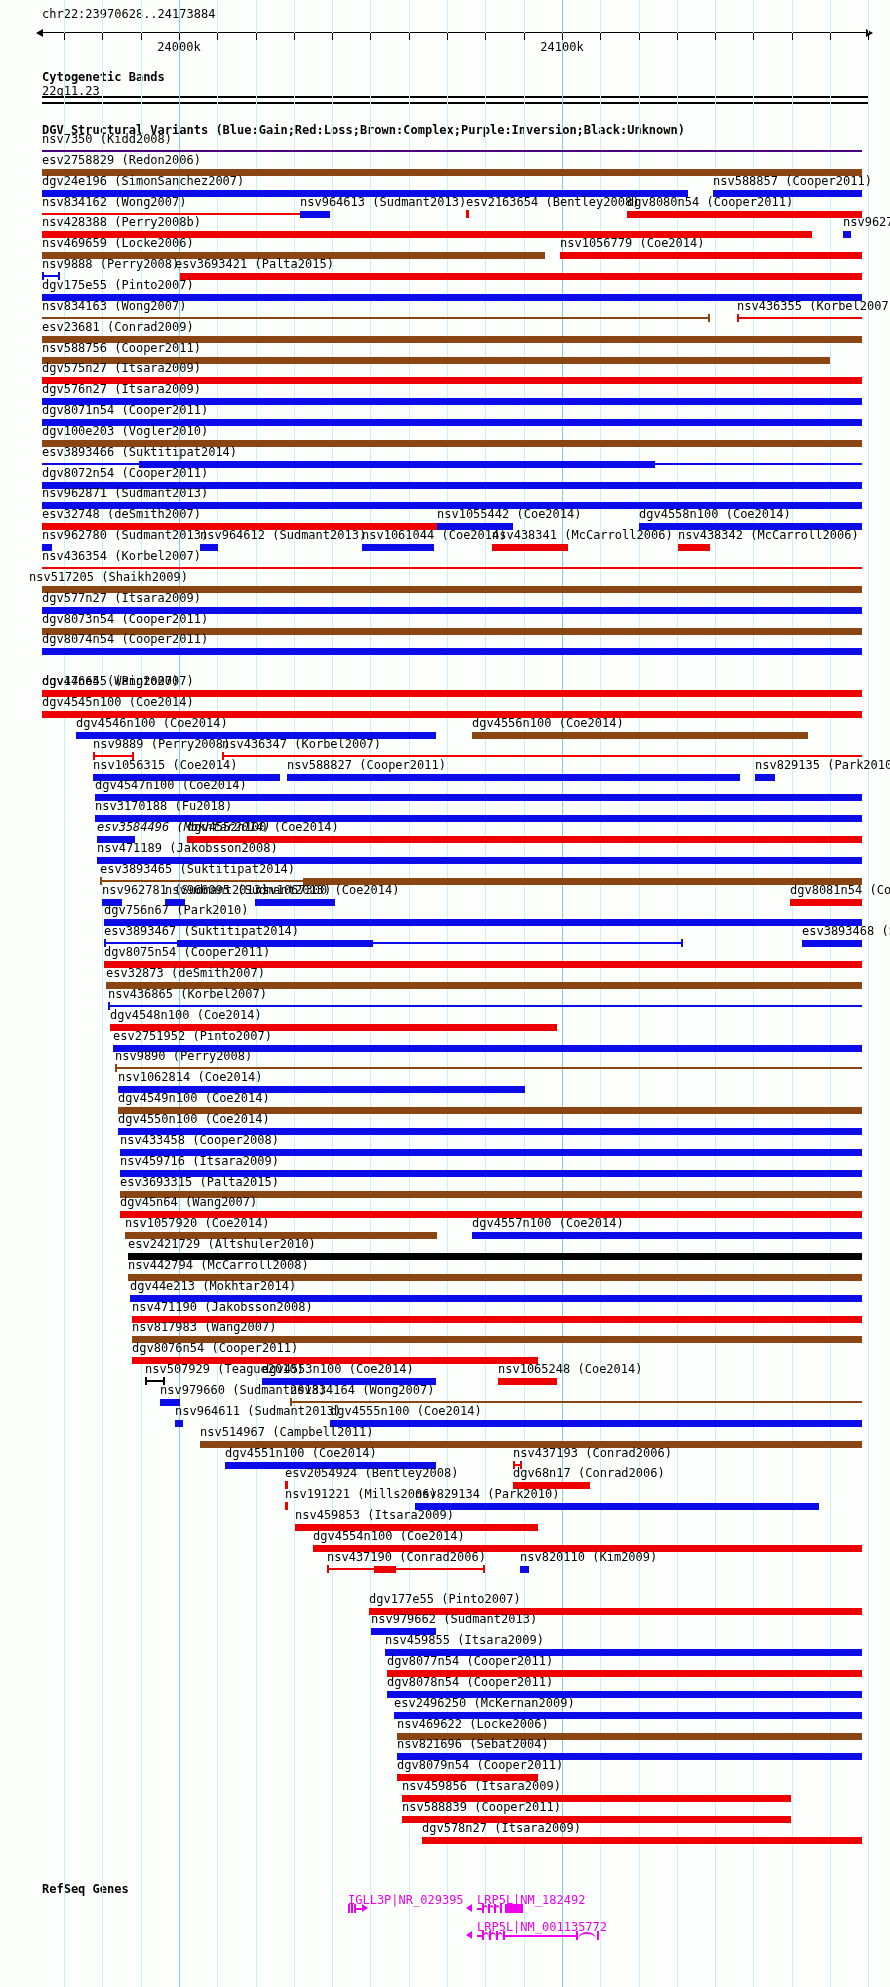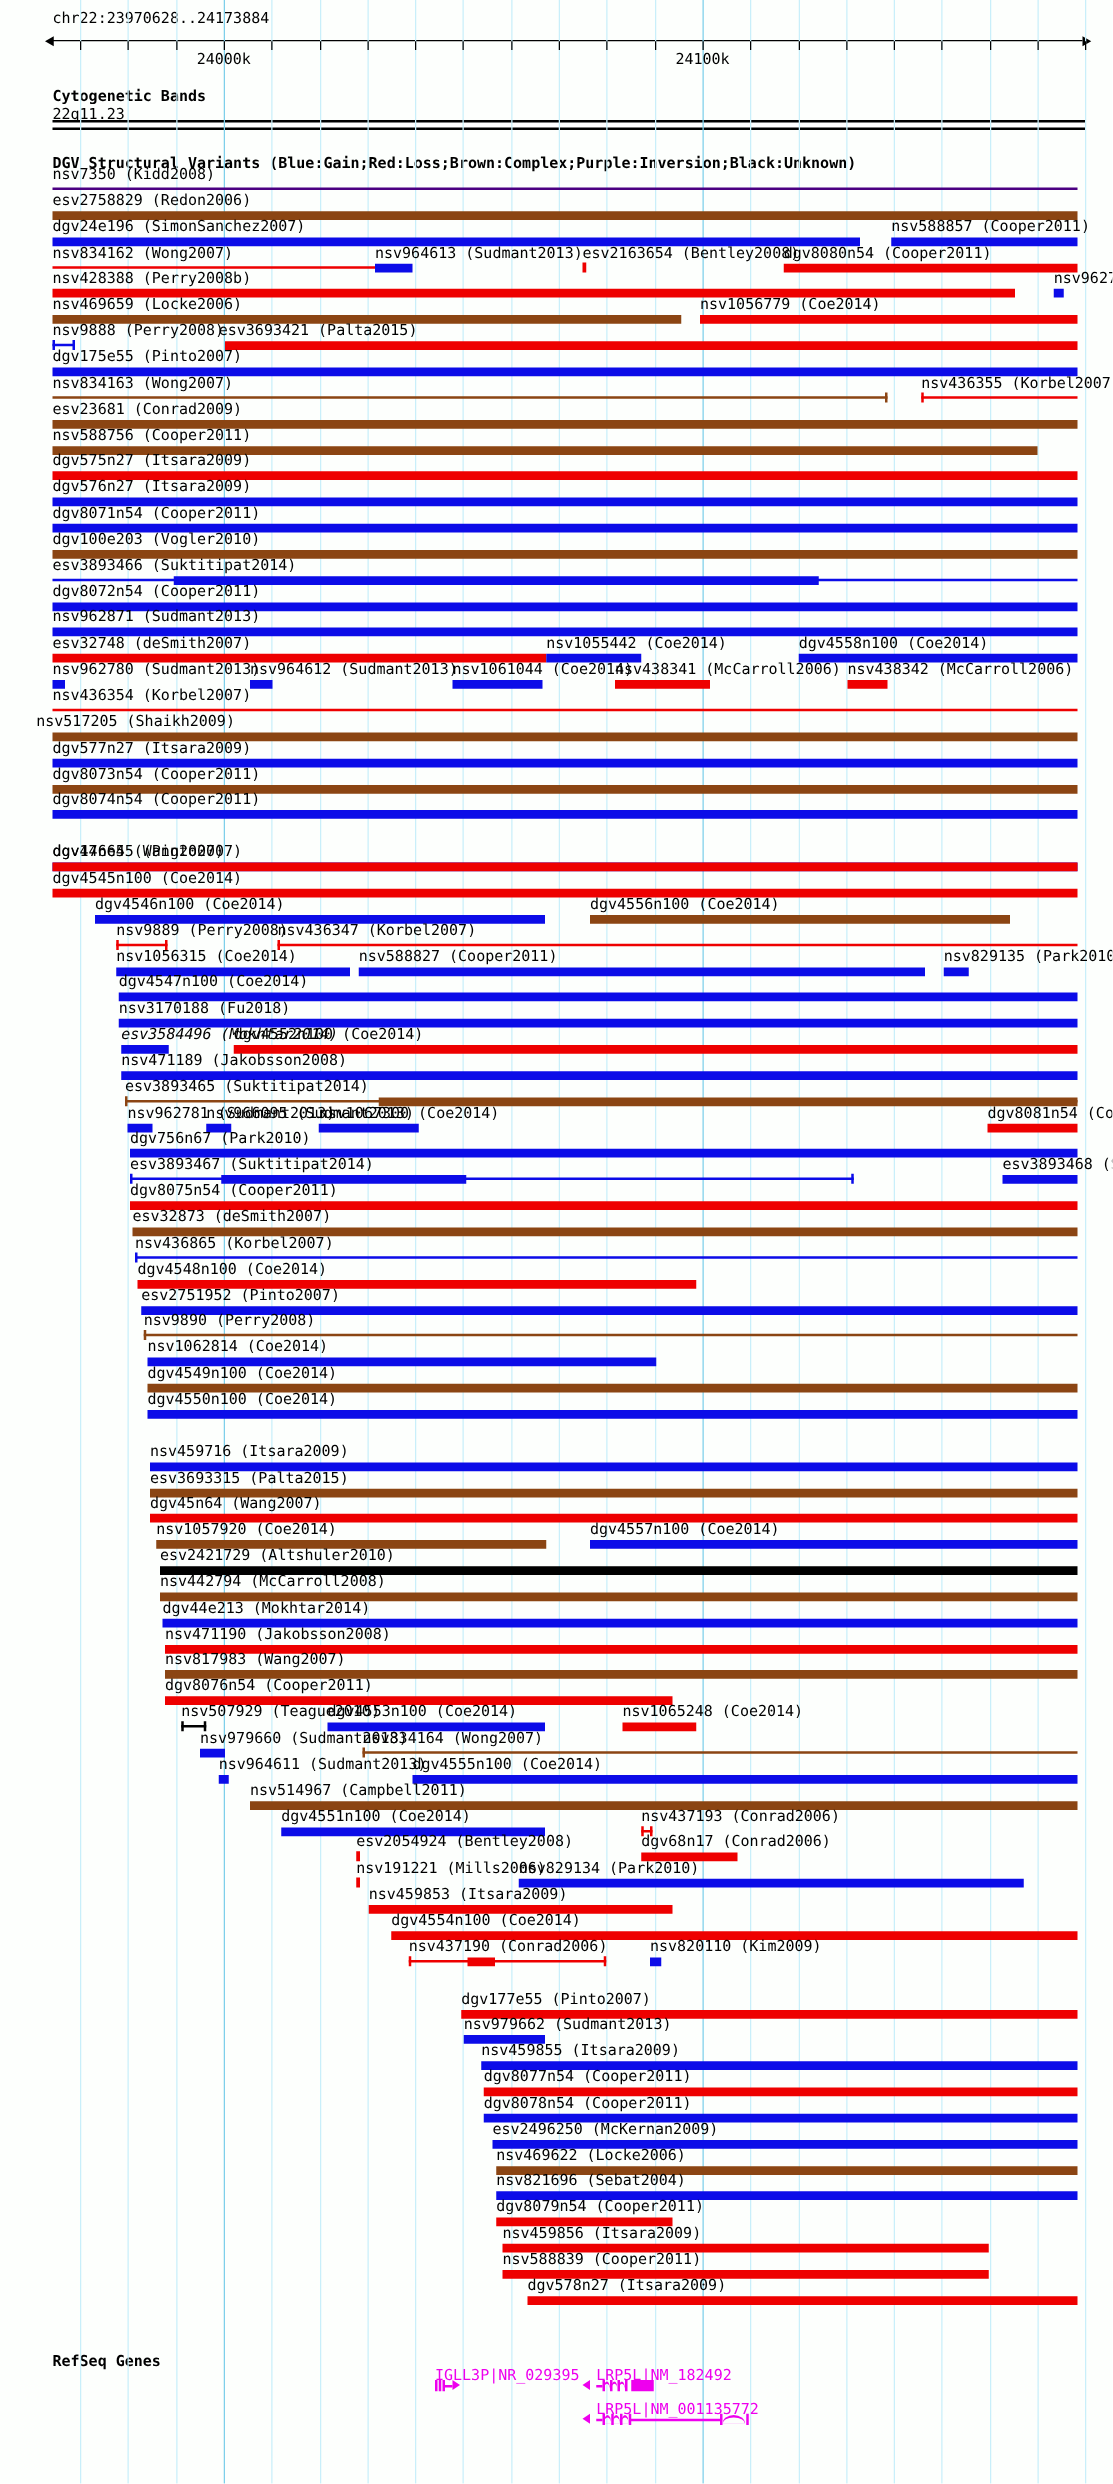--- a/index.html
+++ b/index.html
@@ -336,20 +336,24 @@
       <div class="vbar" style="left: 118px; width: 407px; background: rgb(12, 12, 232);"></div>
     </div>
     <div class="vrow" style="top: 1091.1px; z-index: 1;">
       <div class="vlab" style="left: 118px; color: rgb(0, 0, 0);">dgv4549n100 (Coe2014)</div>
       <div class="vbar" style="left: 118px; width: 744px; background: rgb(139, 69, 19);"></div>
     </div>
     <div class="vrow" style="top: 1111.95px; z-index: 1;">
       <div class="vlab" style="left: 118px; color: rgb(0, 0, 0);">dgv4550n100 (Coe2014)</div>
       <div class="vbar" style="left: 118px; width: 744px; background: rgb(12, 12, 232);"></div>
     </div>
+    <div class="vrow" style="top: 1132.8px; z-index: 1;">
+      <div class="vlab" style="left: 120px; color: rgb(0, 0, 0);">nsv433458 (Cooper2008)</div>
+      <div class="vbar" style="left: 120px; width: 742px; background: rgb(12, 12, 232);"></div>
+    </div>
     <div class="vrow" style="top: 1153.65px; z-index: 1;">
       <div class="vlab" style="left: 120px; color: rgb(0, 0, 0);">nsv459716 (Itsara2009)</div>
       <div class="vbar" style="left: 120px; width: 742px; background: rgb(12, 12, 232);"></div>
     </div>
     <div class="vrow" style="top: 1174.5px; z-index: 1;">
       <div class="vlab" style="left: 120px; color: rgb(0, 0, 0);">esv3693315 (Palta2015)</div>
       <div class="vbar" style="left: 120px; width: 742px; background: rgb(139, 69, 19);"></div>
     </div>
     <div class="vrow" style="top: 1195.35px; z-index: 1;">
       <div class="vlab" style="left: 120px; color: rgb(0, 0, 0);">dgv45n64 (Wang2007)</div>

